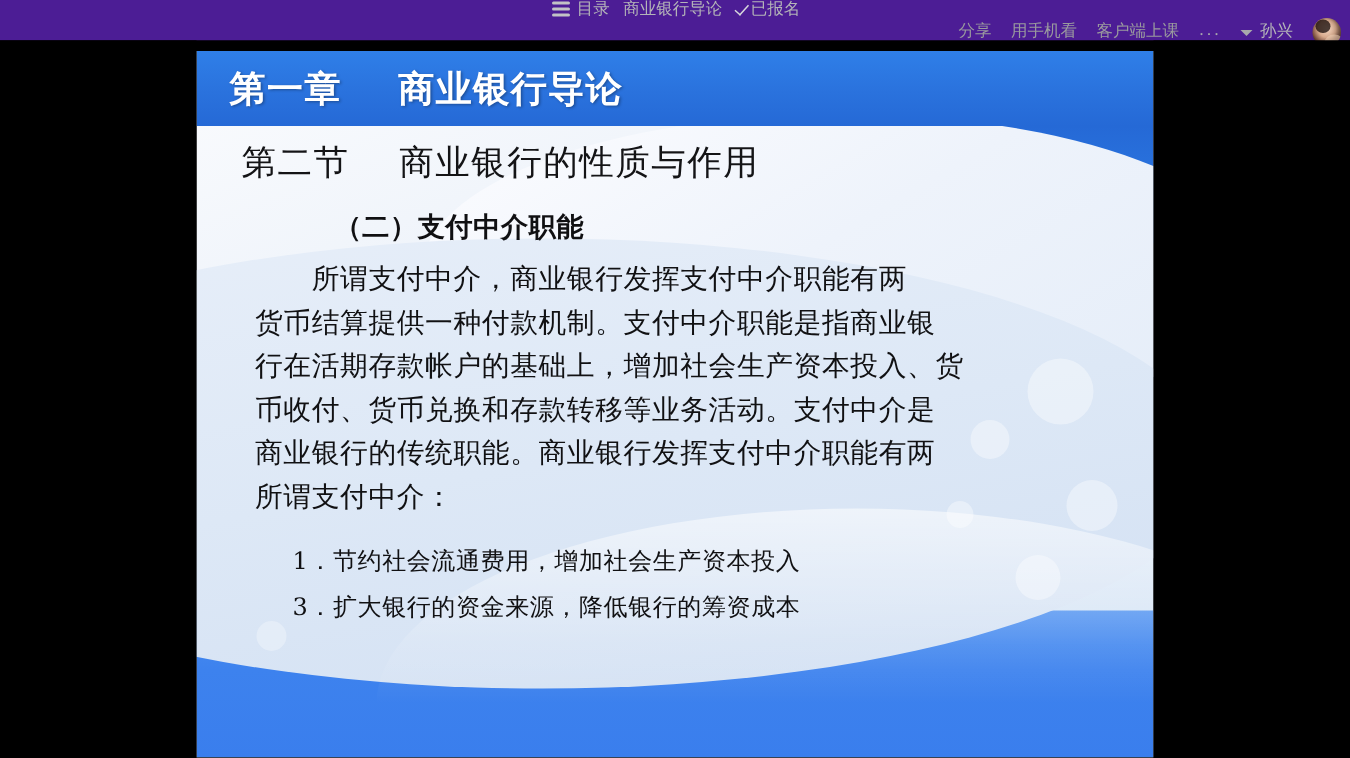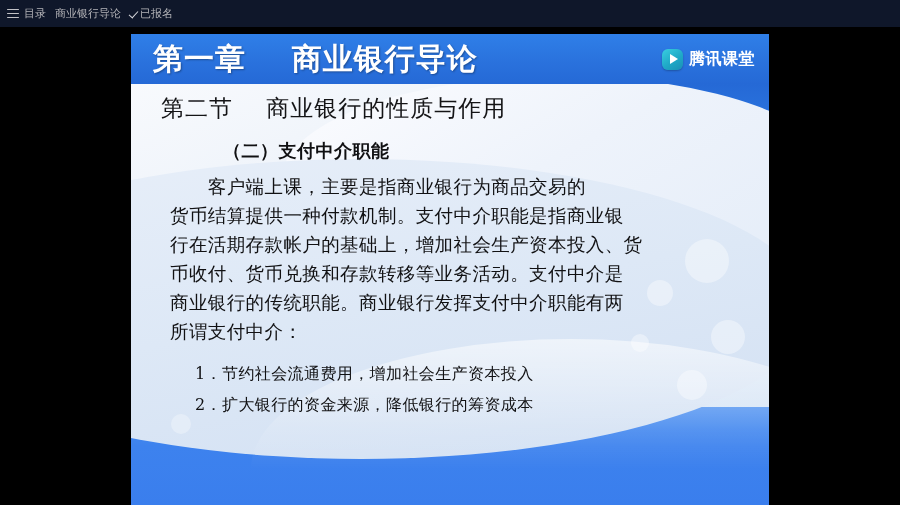--- a/index.html
+++ b/index.html
@@ -20,27 +20,28 @@
     height: 505px;
     background: #000000;
   }
 
   
   #topbar {
     position: absolute;
     left: 0; top: 0;
     width: 900px;
     height: 27px;
-    background: #0f172a;
+    background: #4c1d95;
     display: flex;
     align-items: center;
     box-sizing: border-box;
     padding: 0 6px 0 7px;
     color: #b9b9bc;
     font-size: 11px;
+    flex-direction: column;
   }
   .tb-left {
     display: flex;
     align-items: center;
     gap: 9px;
   }
   .tb-right {
     display: flex;
     align-items: center;
     gap: 13px;
@@ -171,21 +172,21 @@
     width: 100%;
     height: 50px;
     background: linear-gradient(180deg, #2f7fe8 0%, #2a72dd 55%, #2569d6 100%);
     display: flex;
     align-items: center;
     box-sizing: border-box;
     padding: 0 14px 0 22px;
   }
   .slide-header-title {
     color: #ffffff;
-    font-size: 30px;
+    font-size: 24px;
     font-weight: bold;
     letter-spacing: 1px;
     white-space: pre;
     text-shadow: 1px 1px 2px rgba(0,0,0,.32);
     font-family: "DejaVu Sans", "Liberation Sans", sans-serif;
   }
   .brand {
     margin-left: auto;
     display: flex;
     align-items: center;
@@ -360,20 +361,31 @@
       </div>
 
       <span class="tb-item">商业银行导论</span>
 
       <span class="enrolled">
         <span class="check-icon"></span>
         <span class="tb-item">已报名</span>
       </span>
     </div>
 
+    <div class="tb-right">
+      <span class="tb-item dim">分享</span>
+      <span class="tb-item dim">用手机看</span>
+      <span class="tb-item dim">客户端上课</span>
+      <span class="dots-icon">···</span>
+      <span class="user-group">
+        <span class="chev-down"></span>
+        <span class="tb-item">孙兴</span>
+      </span>
+      <span class="avatar"></span>
+    </div>
   </div>
 
   <div id="stage">
 
     <div id="slide">
 
       <div class="blue-band"></div>
       <div class="curve-sweep"></div>
 
       <div class="footer-blue">
@@ -383,42 +395,38 @@
 
       <div class="blob b1"></div>
       <div class="blob b2"></div>
       <div class="blob b3"></div>
       <div class="blob b4"></div>
       <div class="blob b5"></div>
       <div class="blob b6"></div>
 
       <div class="slide-header">
         <div class="slide-header-title">第一章    商业银行导论</div>
-        <div class="brand">
-          <span class="brand-mark"></span>
-          <span class="brand-text">腾讯课堂</span>
-        </div>
       </div>
 
       <div class="slide-body">
         <div class="sec-title">第二节    商业银行的性质与作用</div>
         <div class="sub-title">（二）支付中介职能</div>
 
         <div class="para">
-          <div class="para-line">　　客户端上课，主要是指商业银行为商品交易的</div>
+          <div class="para-line">　　所谓支付中介，商业银行发挥支付中介职能有两</div>
           <div class="para-line">货币结算提供一种付款机制。支付中介职能是指商业银</div>
           <div class="para-line">行在活期存款帐户的基础上，增加社会生产资本投入、货</div>
           <div class="para-line">币收付、货币兑换和存款转移等业务活动。支付中介是</div>
           <div class="para-line">商业银行的传统职能。商业银行发挥支付中介职能有两</div>
           <div class="para-line">所谓支付中介：</div>
         </div>
 
         <div class="bullets">
           <div class="bullet-line">1．节约社会流通费用，增加社会生产资本投入</div>
-          <div class="bullet-line">2．扩大银行的资金来源，降低银行的筹资成本</div>
+          <div class="bullet-line">3．扩大银行的资金来源，降低银行的筹资成本</div>
         </div>
       </div>
     </div>
 
     <div class="pillar left"></div>
     <div class="pillar right"></div>
   </div>
 </div>
 
 </body></html>

